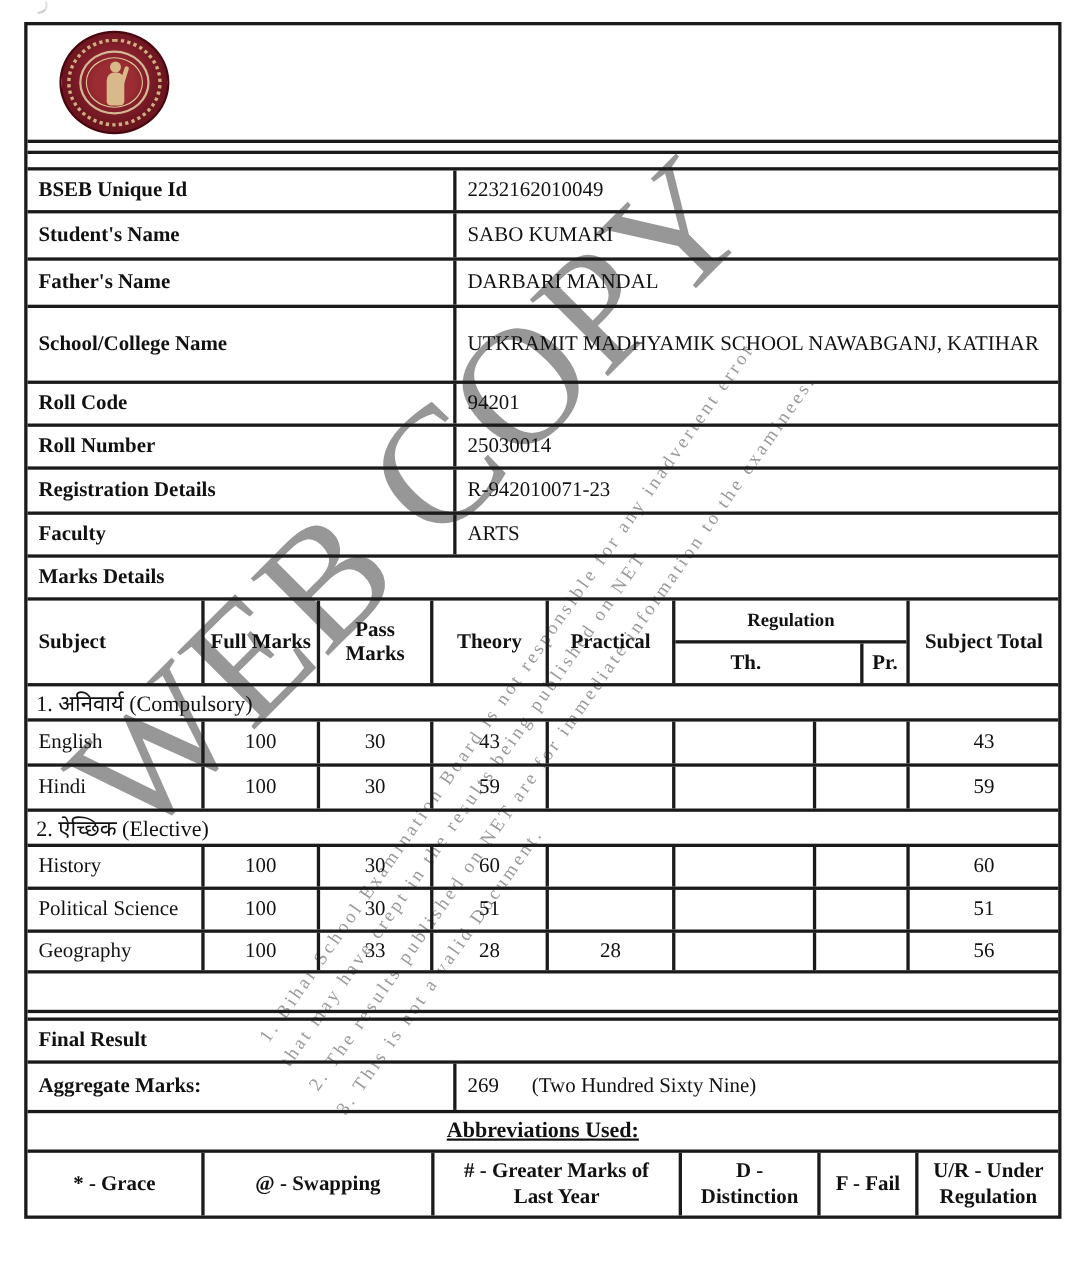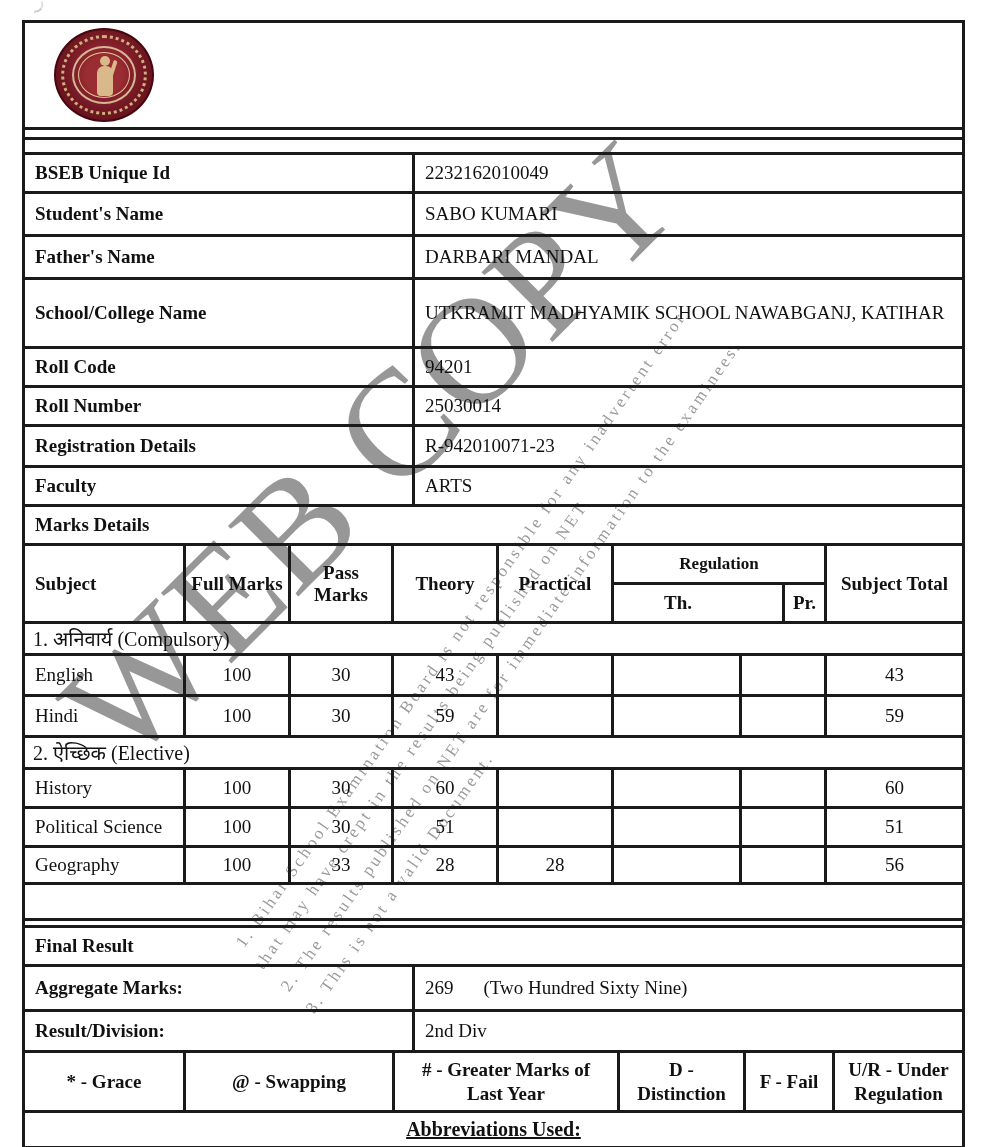--- a/index.html
+++ b/index.html
@@ -233,31 +233,27 @@
     <div class="row single h36">
       <div class="cell b">Final Result</div>
     </div>
     <div class="row info h42">
       <div class="cell b">Aggregate Marks:</div>
       <div class="cell">
         <span class="agg-val">269</span>
         <span>(Two Hundred Sixty Nine)</span>
       </div>
     </div>
-    <div class="row info h38">
-      <div class="cell b">Result/Division:</div>
-      <div class="cell">2nd Div</div>
-    </div>
-
+
+    <div class="row single h33">
+      <div class="cell abbr-title">Abbreviations Used:</div>
+    </div>
     <div class="row acols">
       <div class="cell">* - Grace</div>
       <div class="cell">@ - Swapping</div>
       <div class="cell"># - Greater Marks of Last Year</div>
       <div class="cell">D - Distinction</div>
       <div class="cell">F - Fail</div>
       <div class="cell">U/R - Under Regulation</div>
     </div>
-    <div class="row single h33">
-      <div class="cell abbr-title">Abbreviations Used:</div>
-    </div>
 
   </div>
 </div>
 
 </body></html>

